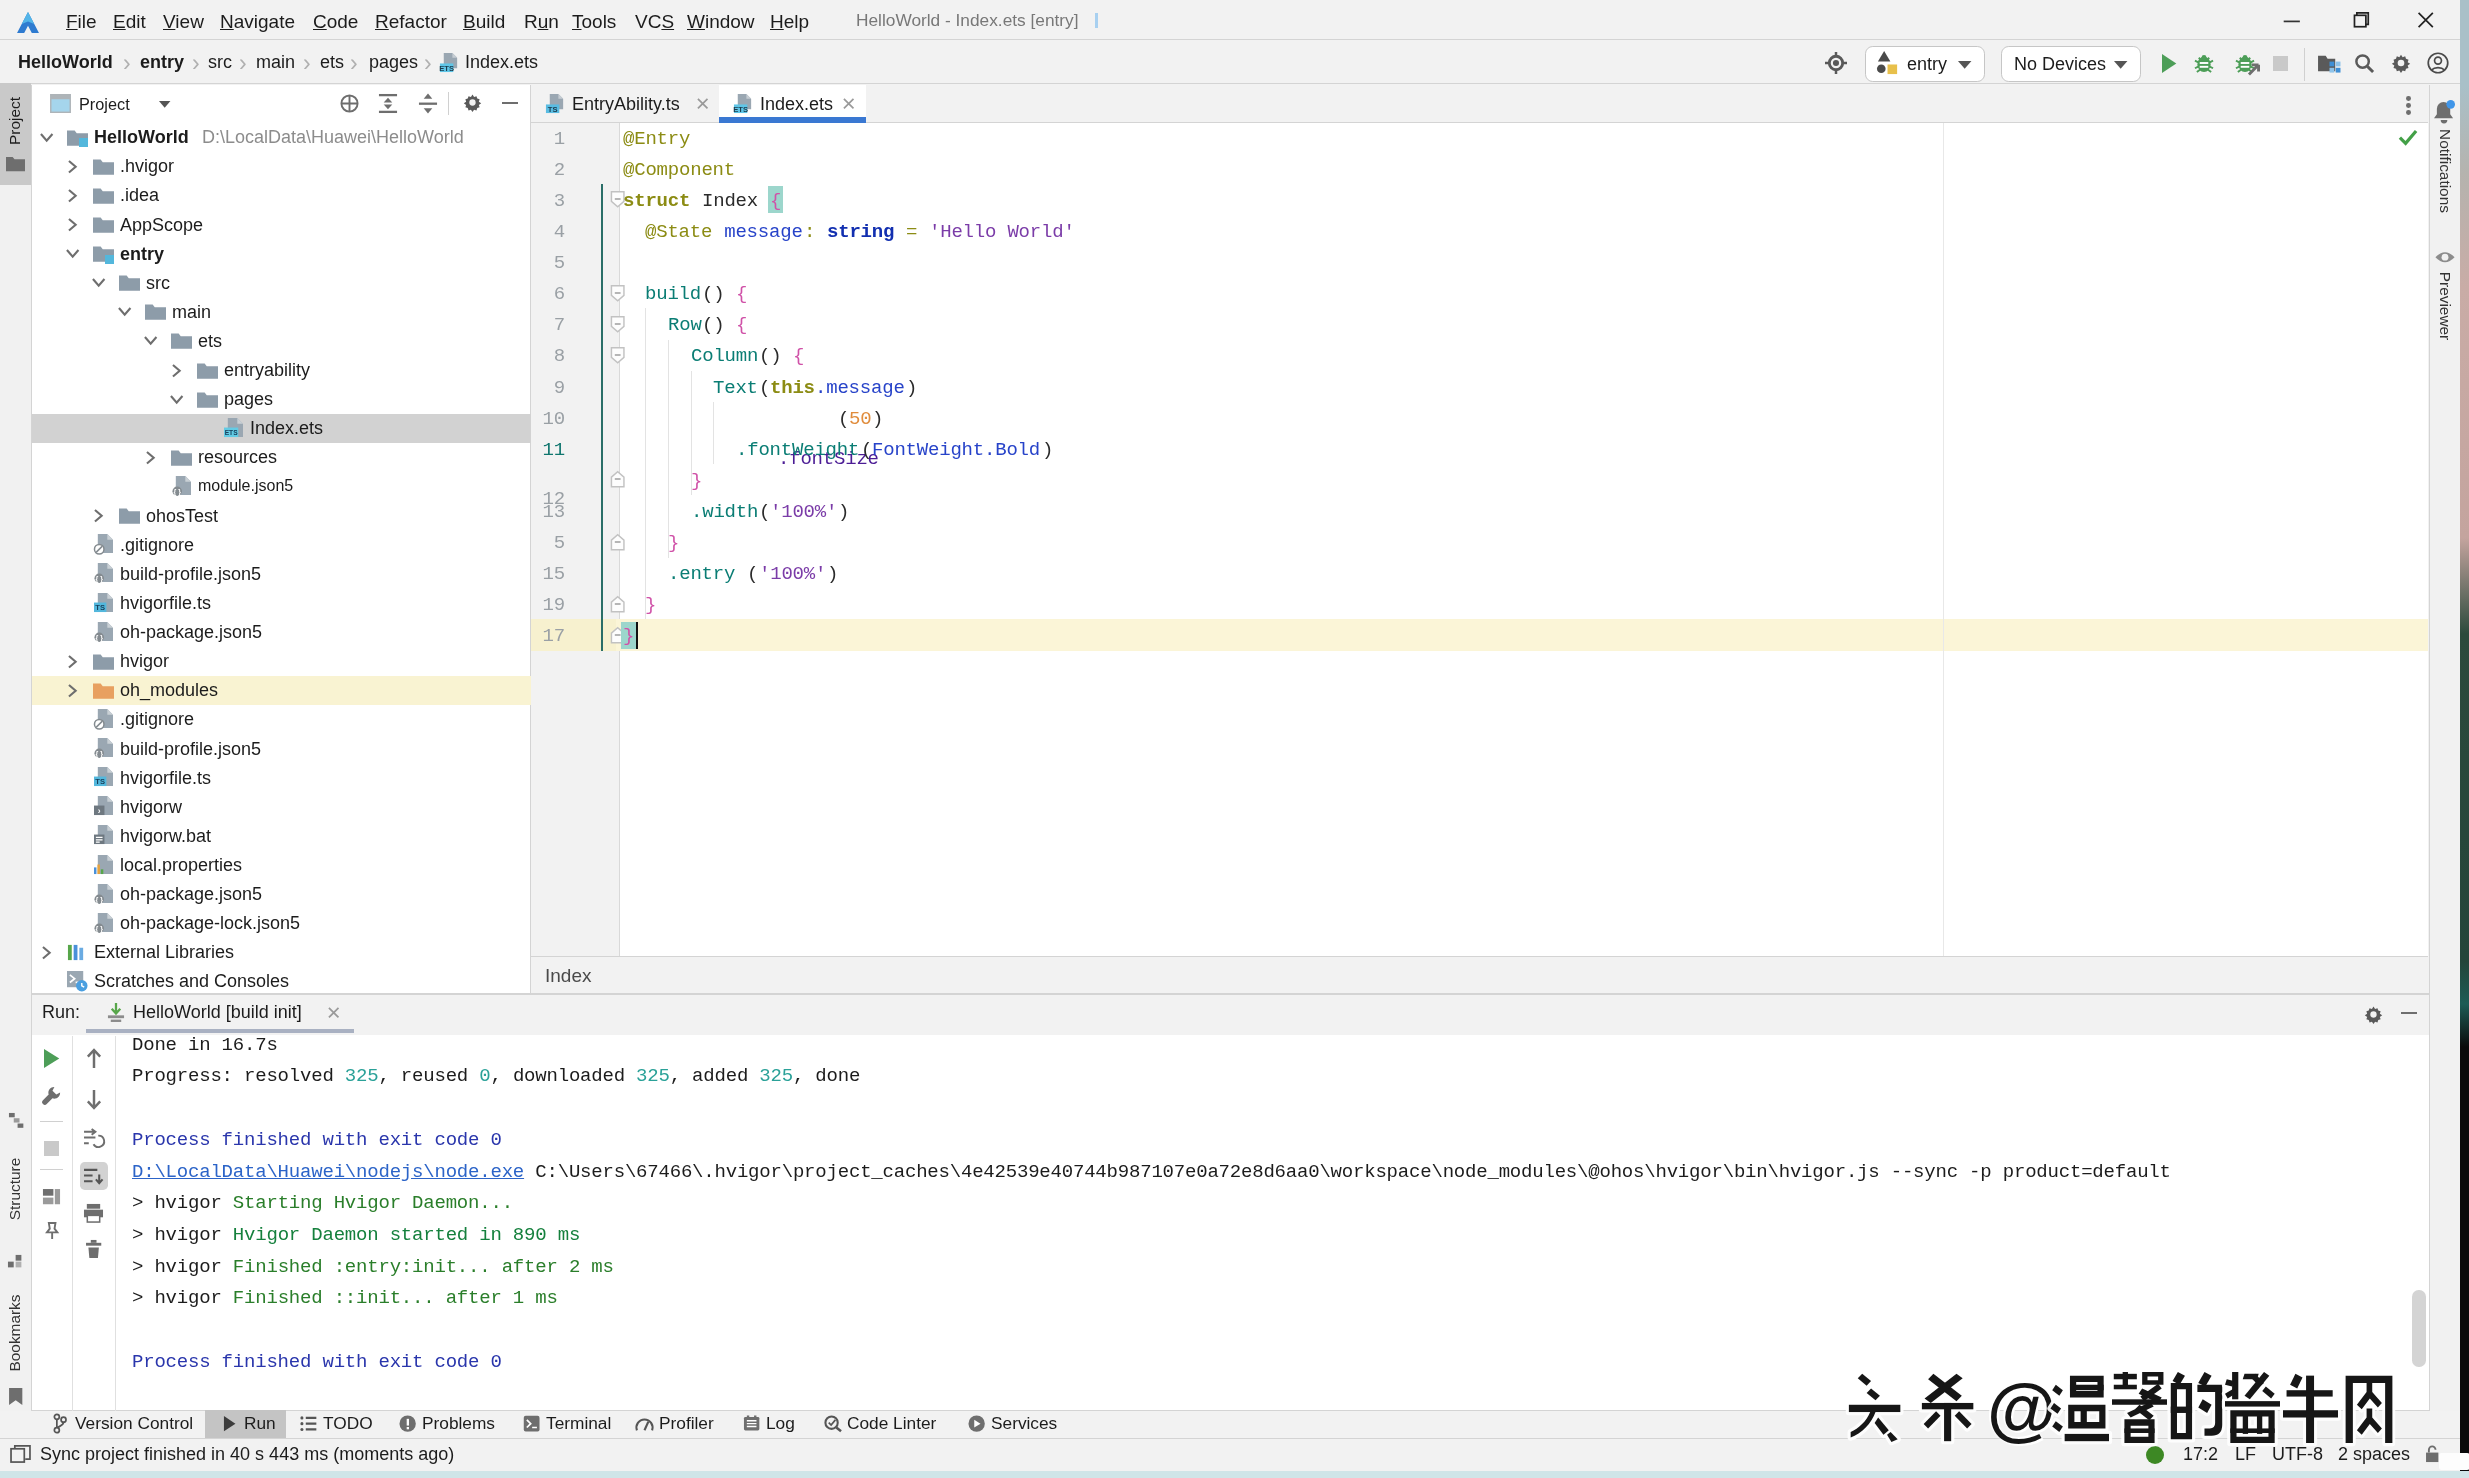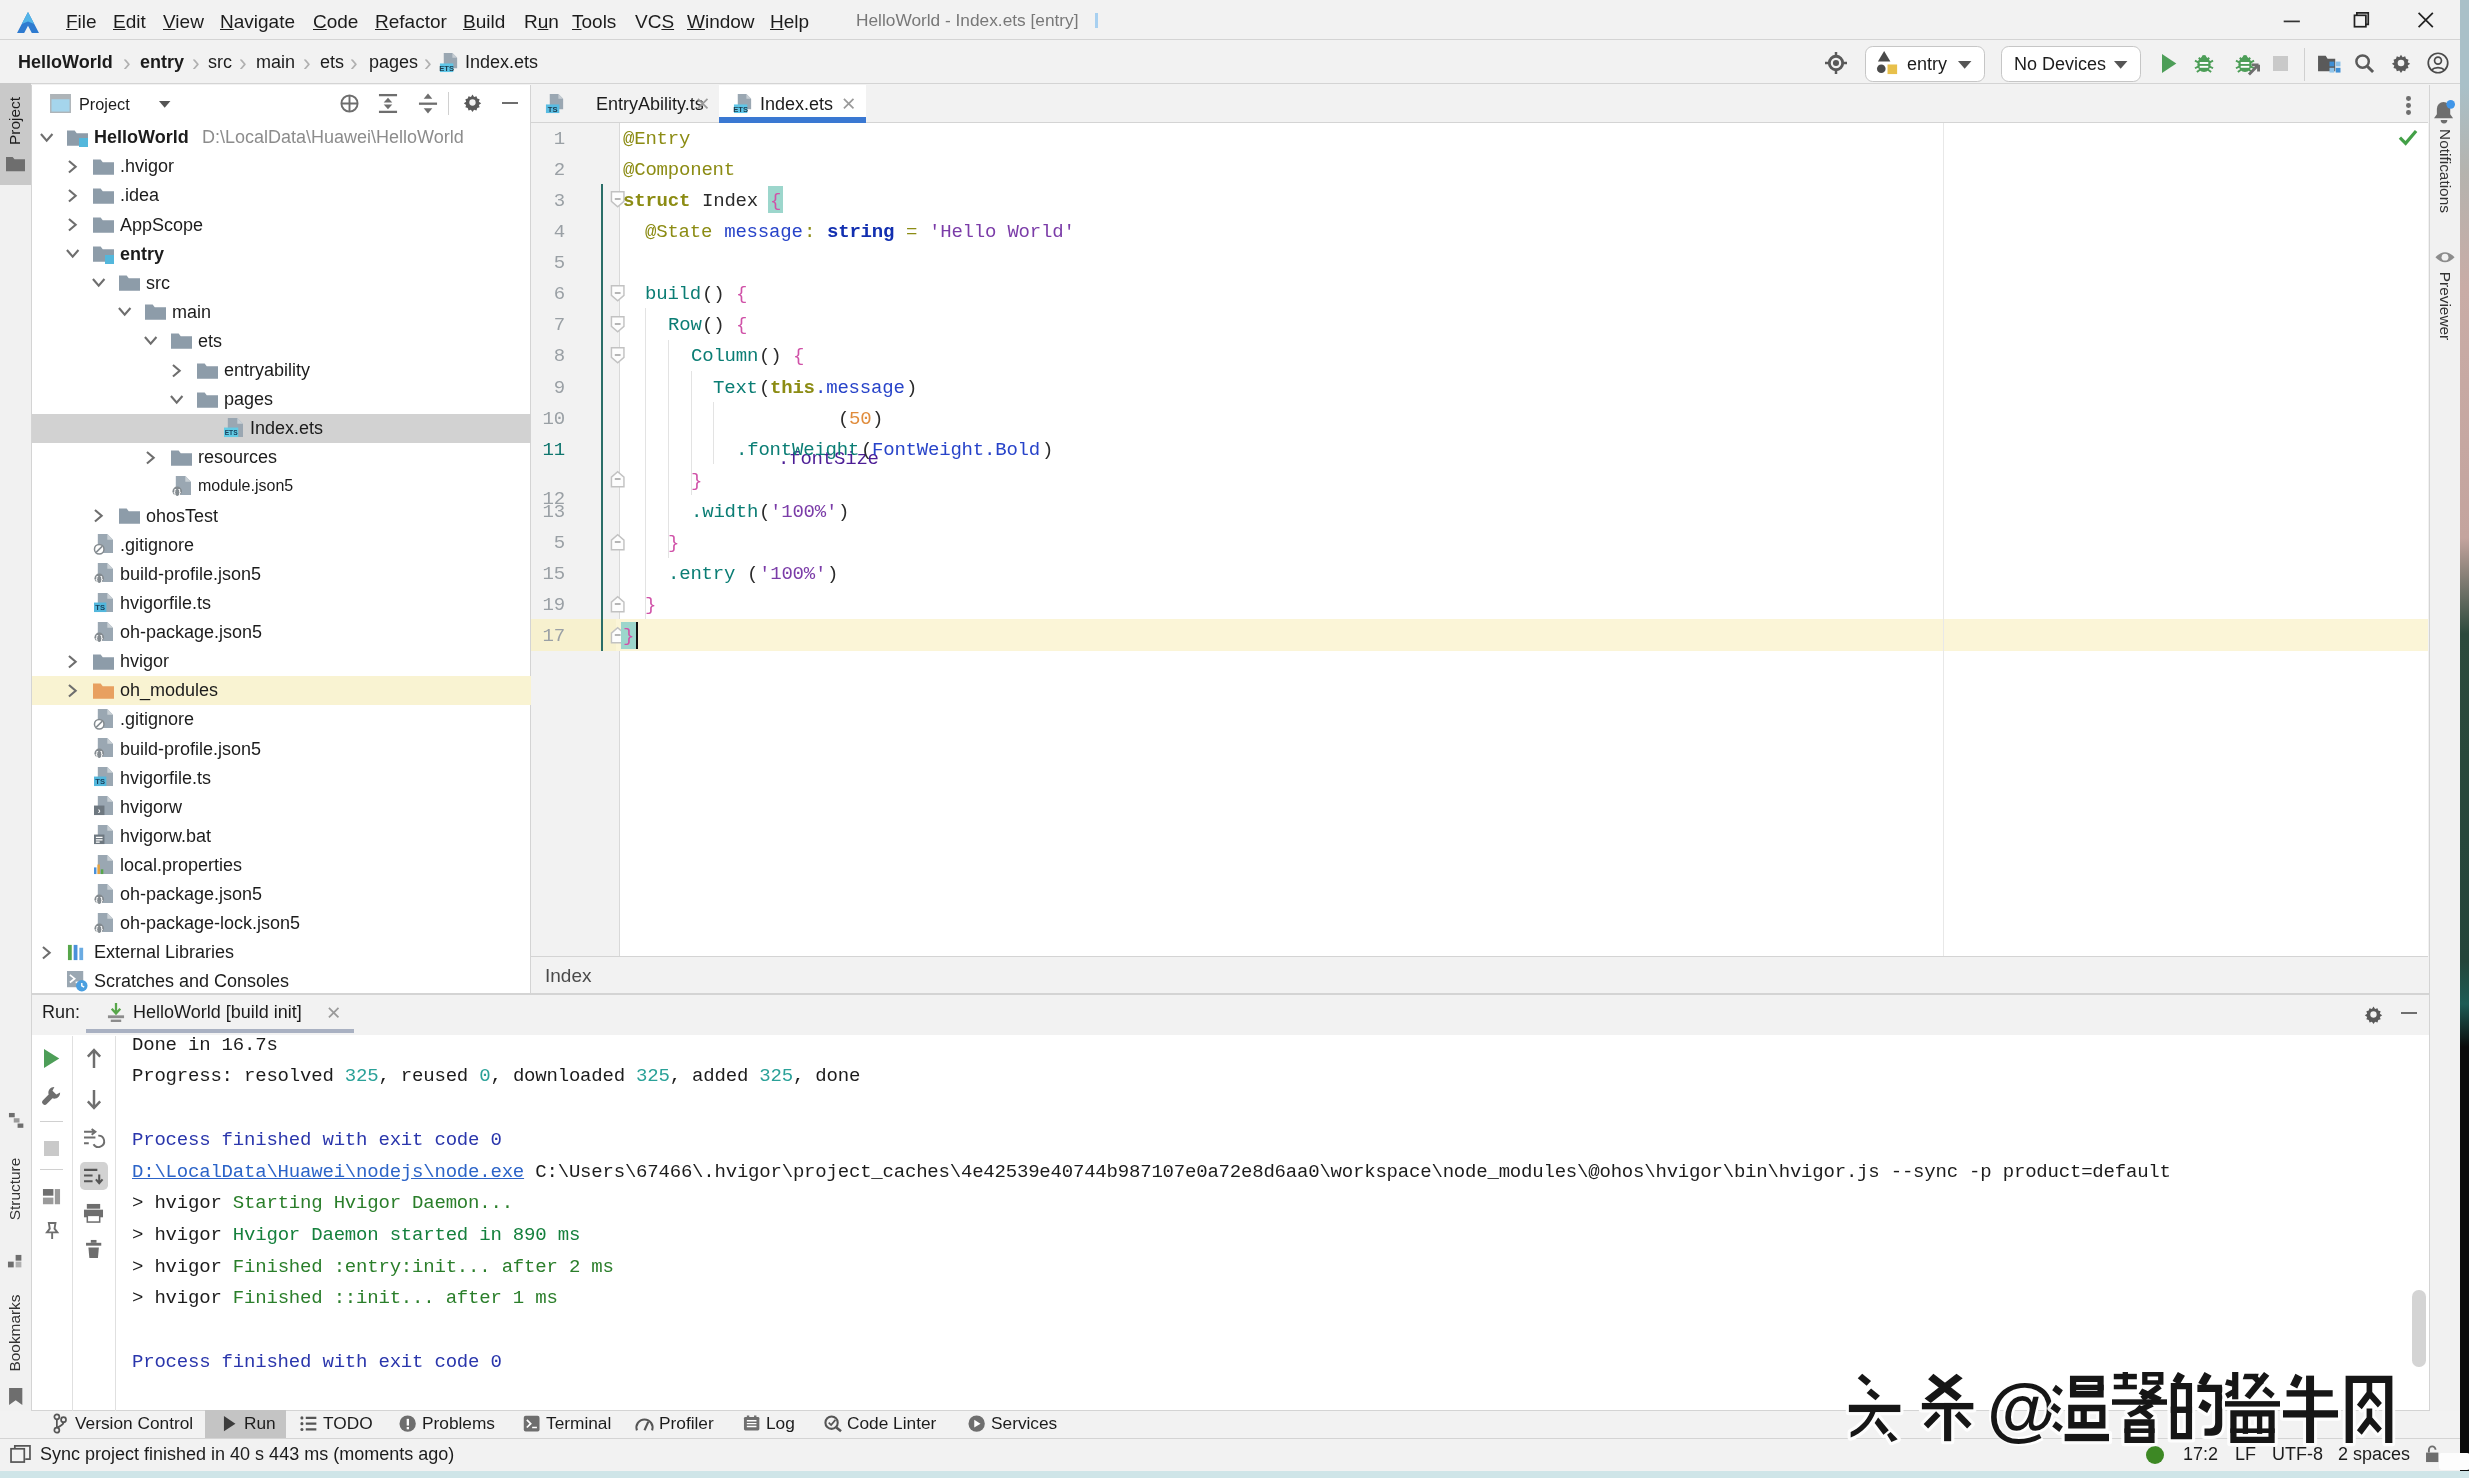--- a/index.html
+++ b/index.html
@@ -398,21 +398,21 @@
   </svg>
 <div class="t" style="left:94px;top:972px;font-size:18px;">Scratches and Consoles</div>
 <div class="abs" style="left:719px;top:85px;width:147px;height:38px;background:#ffffff;"></div>
 <div class="abs" style="left:719px;top:117px;width:147px;height:5.8px;background:#3a78d2;"></div>
 <svg style="left:545px;top:93px;" width="21" height="21" viewBox="0 0 22 22">
 <path d="M5 1 h9 l5 5 v11 h-14 z" fill="#9aa7b2"></path>
     <path d="M14 1 l5 5 h-5 z" fill="#c6cdd3"></path>
 <rect x="1" y="12" width="14" height="9" fill="#59bce2"></rect>
 <text x="8" y="19.5" font-family="Liberation Sans" font-size="8" font-weight="bold" fill="#1a3b4d" text-anchor="middle">TS</text>
   </svg>
-<div class="t" style="left:572px;top:95px;font-size:18px;margin-left:24px;">EntryAbility.ts</div>
+<div class="t" style="left:572px;top:95px;font-size:18px;">EntryAbility.ts</div>
 <svg style="left:696px;top:97px;" width="13.4" height="13.4" viewBox="0 0 14 14">
     <path d="M2 2 L12 12 M12 2 L2 12" stroke="#9a9a9a" stroke-width="1.8"></path>
   </svg>
 <svg style="left:733px;top:93px;" width="21" height="21" viewBox="0 0 22 22">
 <path d="M5 1 h9 l5 5 v11 h-14 z" fill="#9aa7b2"></path>
     <path d="M14 1 l5 5 h-5 z" fill="#c6cdd3"></path>
 <rect x="1" y="12" width="14" height="9" fill="#5fc6e8"></rect>
 <text x="8" y="19.5" font-family="Liberation Sans" font-size="8" font-weight="bold" fill="#1a3b4d" text-anchor="middle">ETS</text>
   </svg>
 <div class="t" style="left:760px;top:95px;font-size:18px;">Index.ets</div>

